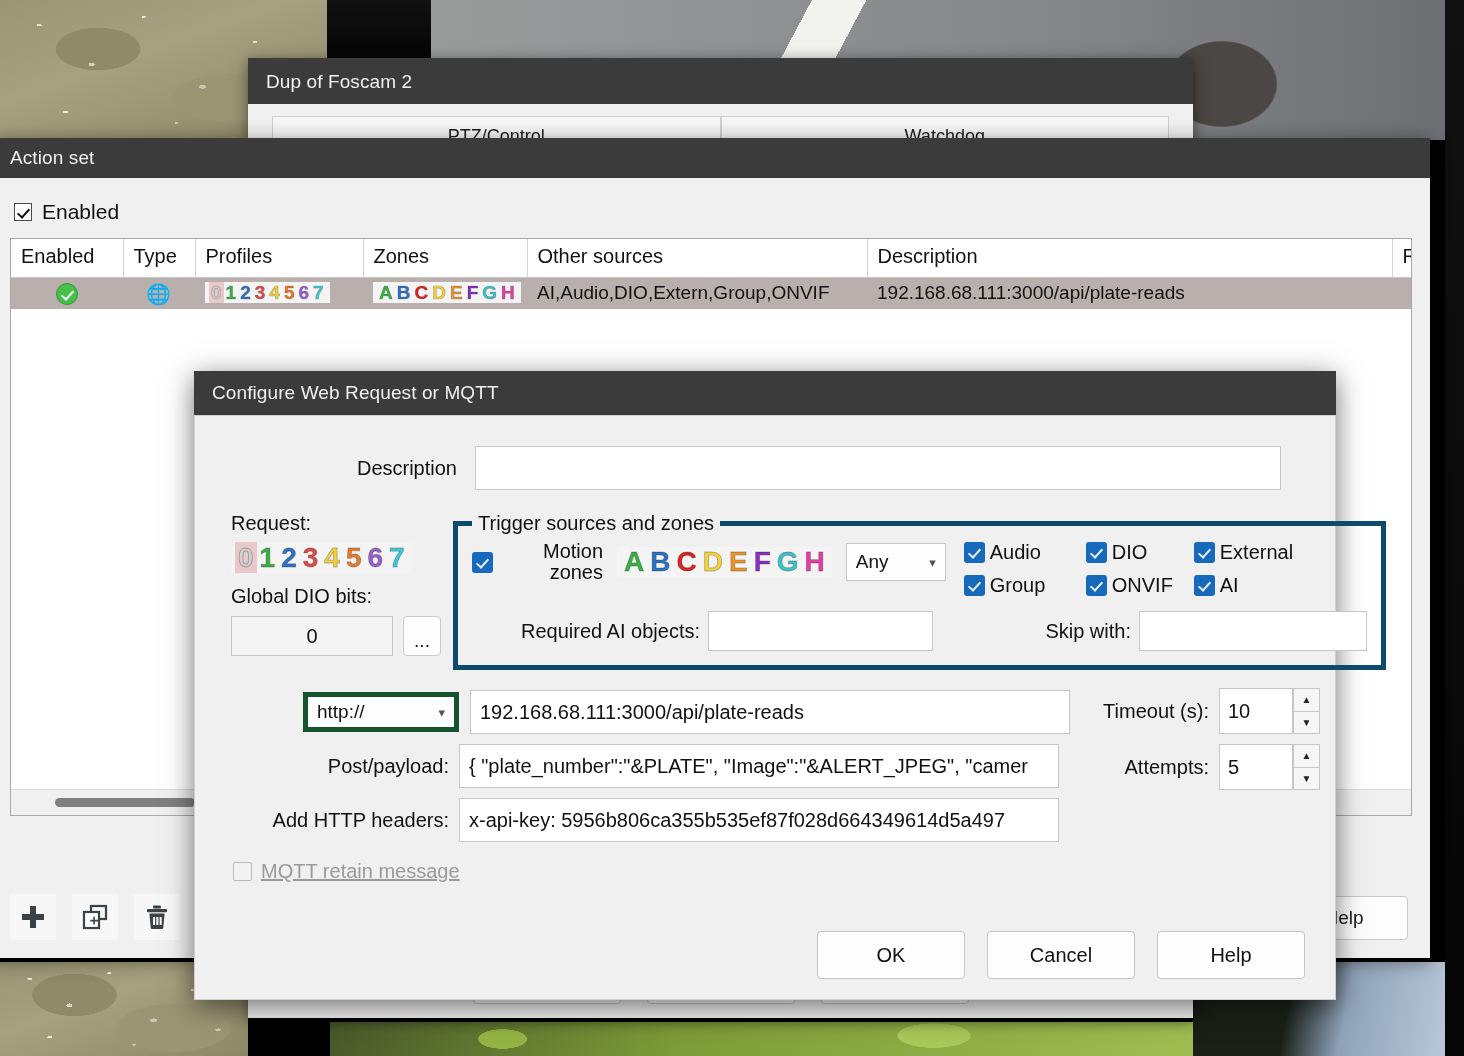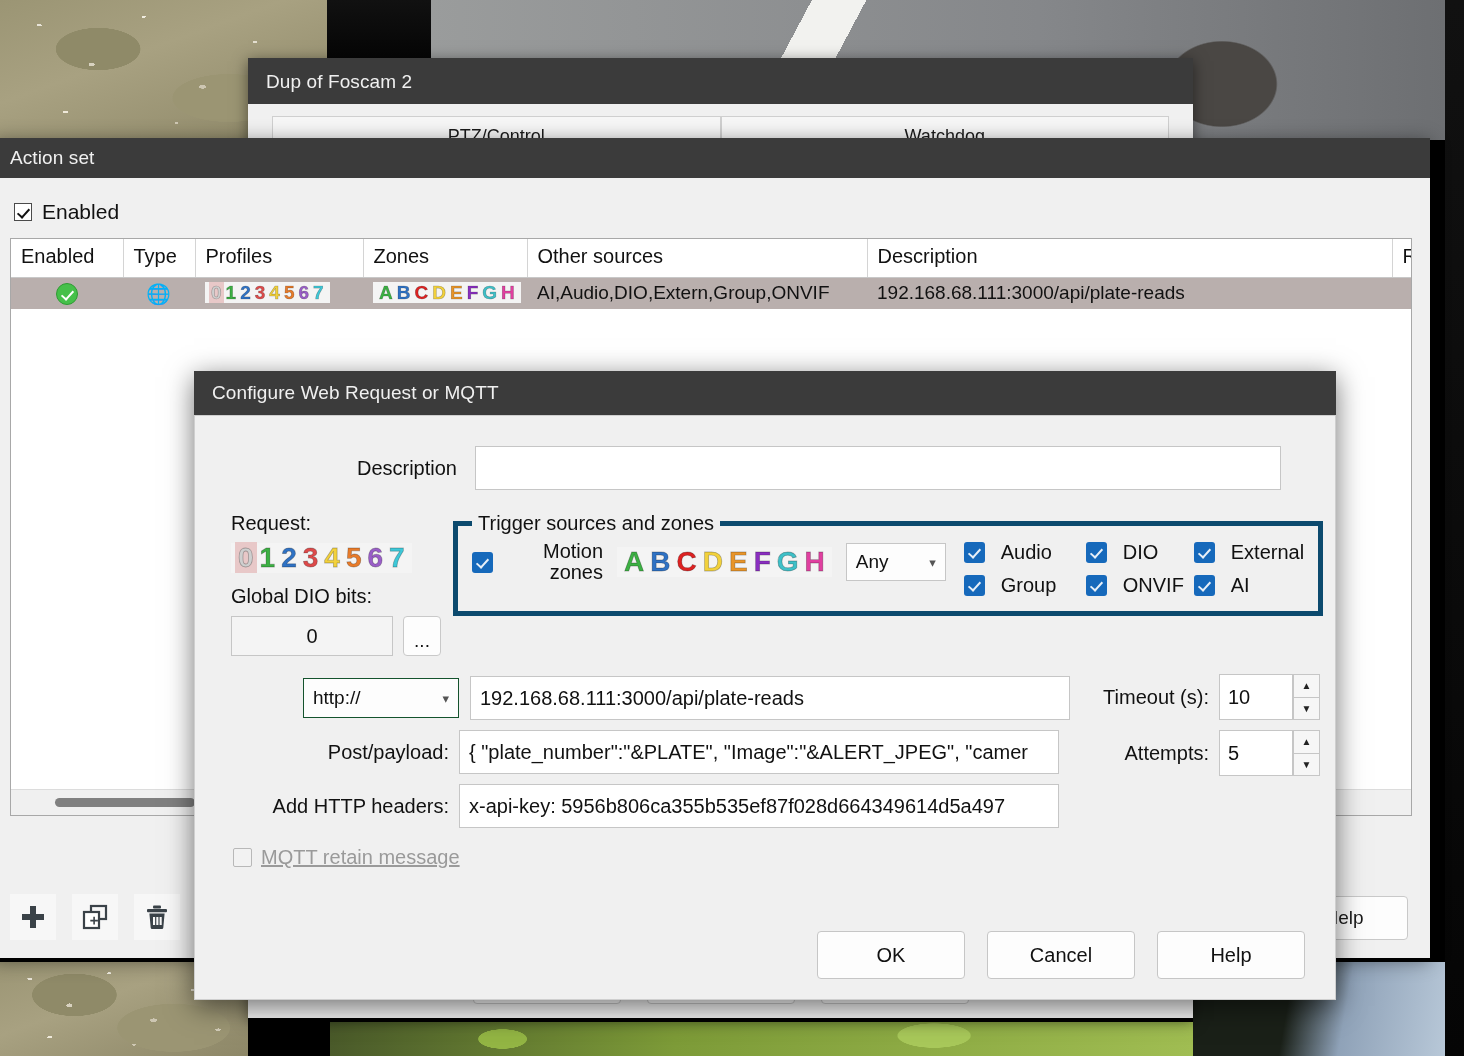--- a/index.html
+++ b/index.html
@@ -323,29 +323,29 @@
     padding: 0 9px; font-size: 19px; color: #111;
   }
   .chev { font-size: 13px; color: #555; }
 
   .src-grid {
     display: grid;
     grid-template-columns: 118px 104px auto;
     row-gap: 10px; column-gap: 4px;
     margin-left: 18px;
   }
-  .src-item { display: flex; align-items: center; gap: 16px; font-size: 20px; color: #111; }
+  .src-item { display: flex; align-items: center; gap: 5px; font-size: 20px; color: #111; }
 
   .trig-bottom { display: flex; align-items: center; gap: 8px; margin-top: 14px; }
   .trig-bottom .lbl { font-size: 20px; color: #111; }
 
   .urlrow { display: flex; align-items: center; margin-top: 20px; gap: 0; }
   .proto-sel {
     width: 156px; height: 40px; margin-left: 78px;
-    border: 1px solid #14532d; background: #fdfdfd;
+    border: 5px solid #14532d; background: #fdfdfd;
     display: flex; align-items: center; justify-content: space-between;
     padding: 0 9px; font-size: 19px; color: #111;
   }
   .formrow { display: flex; align-items: center; margin-top: 10px; }
   .formrow .lbl { width: 234px; text-align: right; padding-right: 10px; font-size: 20px; color: #111; }
 
   .spin-wrap { display: flex; align-items: stretch; }
   .spin-input {
     width: 74px; height: 46px;
     border: 1px solid #c6c6c6; background: #fff;
@@ -548,20 +548,26 @@
                 <span class="cb-blue"></span>
                 <span>ONVIF</span>
               </div>
               <div class="src-item">
                 <span class="cb-blue"></span>
                 <span>AI</span>
               </div>
             </div>
           </div>
 
+          <div class="trig-bottom">
+            <span class="lbl" style="width:228px; text-align:right;">Required AI objects:</span>
+            <input class="txt" style="width: 225px;" type="text" value="">
+            <span class="lbl" style="width:190px; text-align:right;">Skip with:</span>
+            <input class="txt" style="width: 228px;" type="text" value="">
+          </div>
         </fieldset>
       </div>
 
       <div style="display:flex;">
         <div style="flex:1;">
           <div class="urlrow">
             <div class="proto-sel">
               <span>http://</span>
               <span class="chev">▾</span>
             </div>

